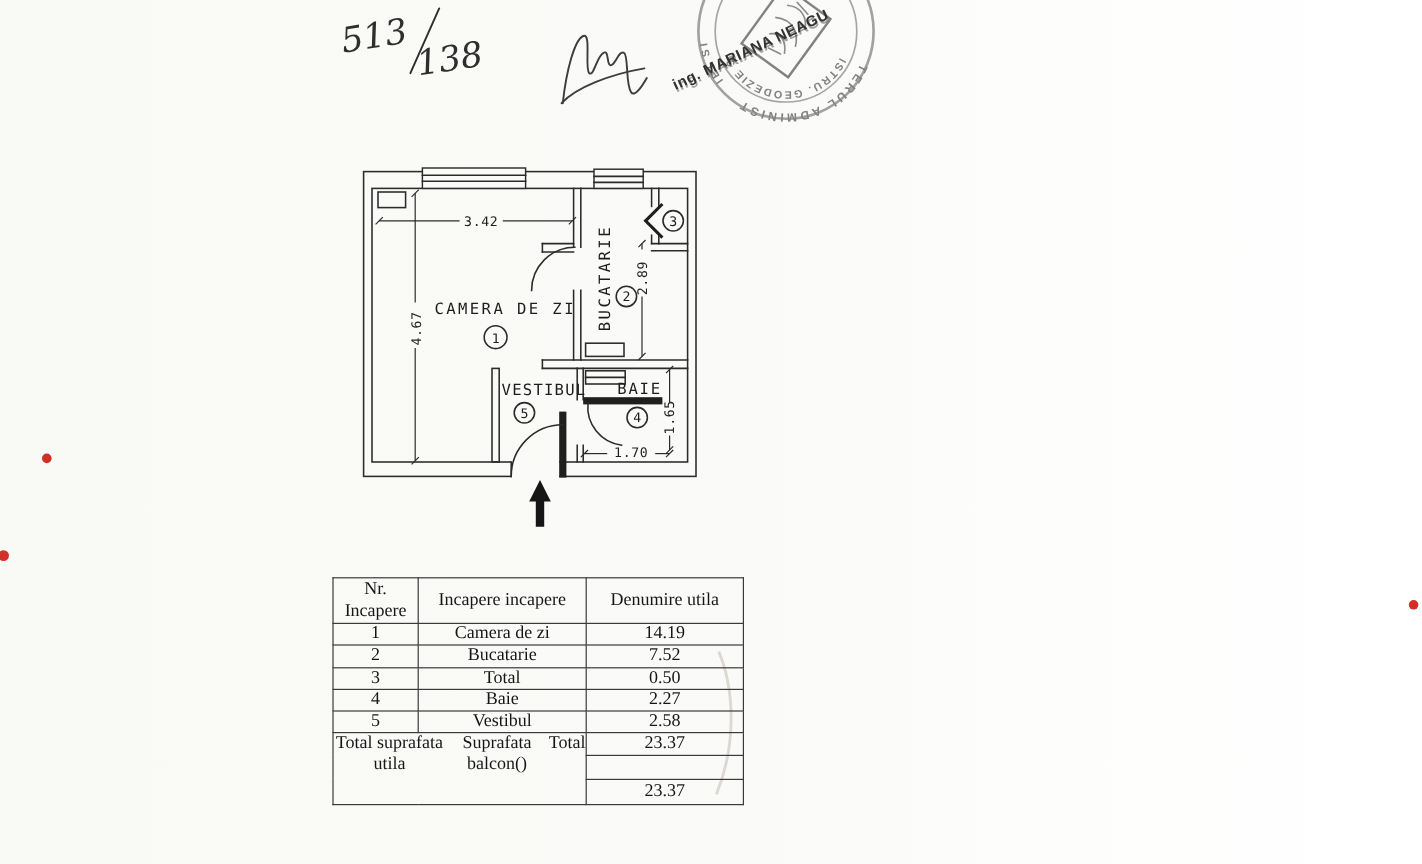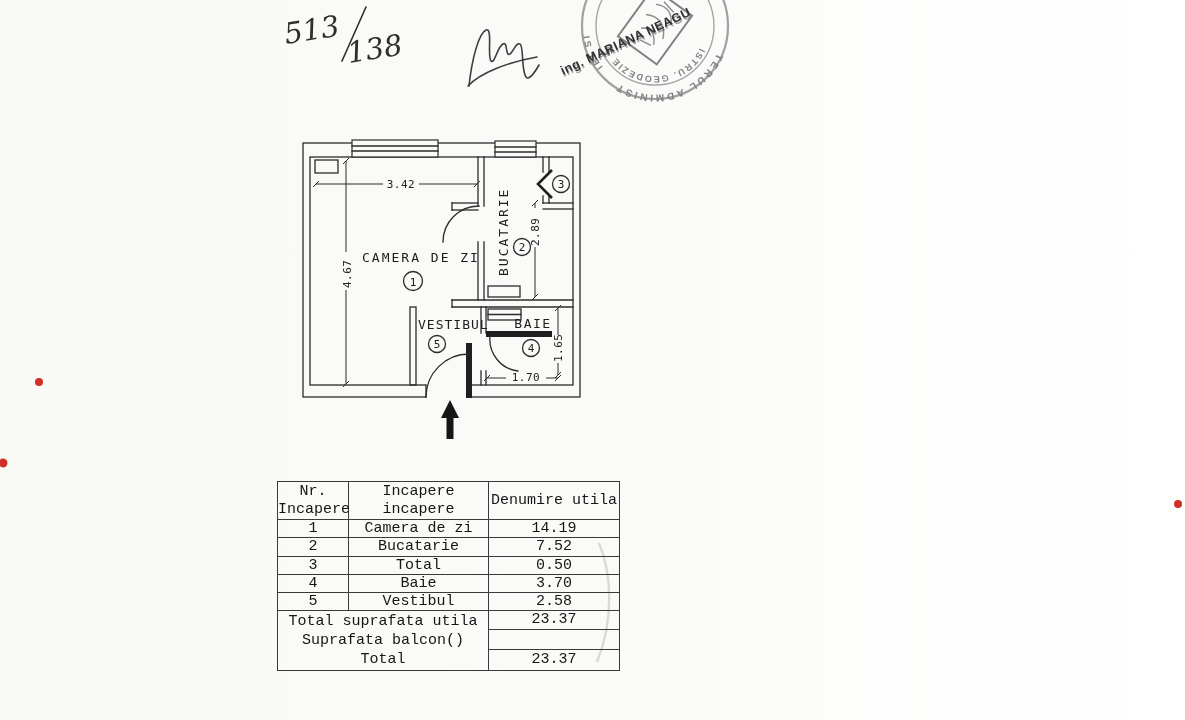--- a/index.html
+++ b/index.html
@@ -21,32 +21,32 @@
   .hwline{stroke:#2e2e2e;stroke-width:1.6;fill:none;stroke-linecap:round}
   .sig{stroke:#3d3d3d;stroke-width:1.6;fill:none;stroke-linecap:round}
   .stampring{stroke:#909090;fill:none}
   .stamptext{font:bold 10px "Liberation Sans",sans-serif;fill:#828282;letter-spacing:2.5px}
   .stampname{font:bold 12.5px "Liberation Sans",sans-serif;fill:#323232;letter-spacing:.5px}
   .artifact{stroke:#dcd9d3;stroke-width:2.4;fill:none}
   
   #area-table{
     position:absolute;left:277px;top:481px;width:341px;
     border-collapse:collapse;table-layout:fixed;
-    font-family:Liberation Mono, monospace;font-size:15px;color:#161616;
+    font-family:Liberation Serif, serif;font-size:15px;color:#161616;
   }
   #area-table td,#area-table th{
     border:1px solid #3a3a3a;text-align:center;vertical-align:middle;
     padding:0;font-weight:normal;line-height:1.15;
   }
   #area-table{border:1.5px solid #333}
   .col-nr{width:70px}.col-name{width:139px}.col-area{width:130px}
   tr.hdr th{height:37px;font-size:15px}
   tr.datarow td{height:17px;font-size:15px}
   td.sumlabel{height:58px}
-  .sumlines{display:flex;flex-direction:column;justify-content:space-evenly;height:58px}
+  .sumlines{display:flex;flex-direction:row;justify-content:space-evenly;height:58px}
   td.sumval1{height:17px} td.sumval2{height:19px} td.sumval3{height:20px}
 </style>
 </head>
 <body>
 
 <div id="page">
 
 <svg id="scene" width="1185" height="720" viewBox="0 0 1185 720">
 
   <g>
@@ -240,21 +240,21 @@
     <td>7.52</td>
   </tr>
   <tr class="datarow">
     <td>3</td>
     <td>Total</td>
     <td>0.50</td>
   </tr>
   <tr class="datarow">
     <td>4</td>
     <td>Baie</td>
-    <td>3.70</td>
+    <td>2.27</td>
   </tr>
   <tr class="datarow">
     <td>5</td>
     <td>Vestibul</td>
     <td>2.58</td>
   </tr>
   <tr>
     <td class="sumlabel" colspan="2" rowspan="3">
       <div class="sumlines">
         <div>Total suprafata utila</div>

